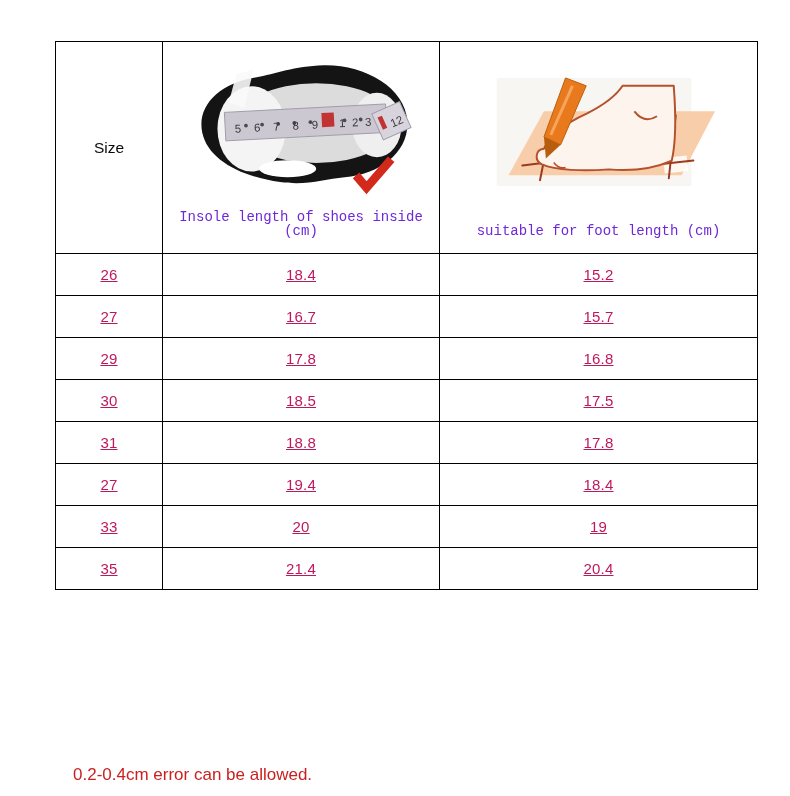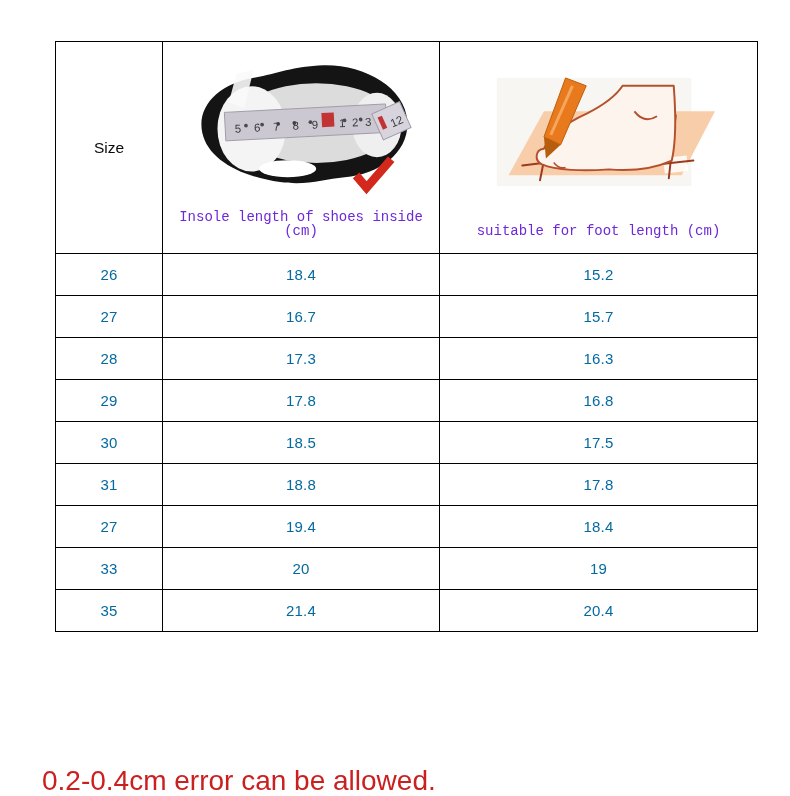--- a/index.html
+++ b/index.html
@@ -18,31 +18,31 @@
   table.size-chart td{
     border:1px solid var(--table-border,#000);
     padding:0;font-weight:400;
   }
   col.c1{width:107px;} col.c2{width:277px;} col.c3{width:318px;}
 
   thead tr{height:211px;}
   tbody tr{height:42px;}
   tbody td{
     text-align:center;vertical-align:middle;
-    font-size:15px;color:#0369a1;letter-spacing:.2px;
+    font-size:15px;color:#be185d;letter-spacing:.2px;text-decoration:underline;
   }
 
   .hdr{display:flex;flex-direction:column;align-items:center;justify-content:flex-end;height:211px;}
   .imgbox{flex:1;display:flex;align-items:center;justify-content:center;width:100%;overflow:hidden;}
   .caption{font-size:14px;color:#6d28d9;padding-bottom:15px;line-height:1;font-family:Liberation Mono, monospace;}
   .size-hdr{display:flex;align-items:center;justify-content:center;height:211px;font-size:15.5px;color:#0a0a0a;}
 
   .note{
-    position:absolute;left:42px;top:766px;
-    font-size:28px;color:var(--note-red,#cb2020);line-height:1.1;
+    position:absolute;left:73px;top:766px;
+    font-size:17px;color:var(--note-red,#cb2020);line-height:1.1;
   }
 
   svg{display:block;}
   .check{stroke:var(--check-red,#d3281c);}
   .mat{fill:var(--mat-peach,#f8cda9);}
   .pen-body{fill:var(--pen-orange,#e8791c);}
   .tape-marker{fill:var(--tape-marker-red,#c23433);}
   .foot-shape{stroke:var(--foot-outline,#b5502c);}
   .tape-num{font-family:"Liberation Sans",sans-serif;font-size:12px;fill:#3a3a3a;}
 </style>
@@ -134,25 +134,20 @@
         <td>26</td>
         <td>18.4</td>
         <td>15.2</td>
       </tr>
       <tr>
         <td>27</td>
         <td>16.7</td>
         <td>15.7</td>
       </tr>
       <tr>
-        <td>28</td>
-        <td>17.3</td>
-        <td>16.3</td>
-      </tr>
-      <tr>
         <td>29</td>
         <td>17.8</td>
         <td>16.8</td>
       </tr>
       <tr>
         <td>30</td>
         <td>18.5</td>
         <td>17.5</td>
       </tr>
       <tr>

